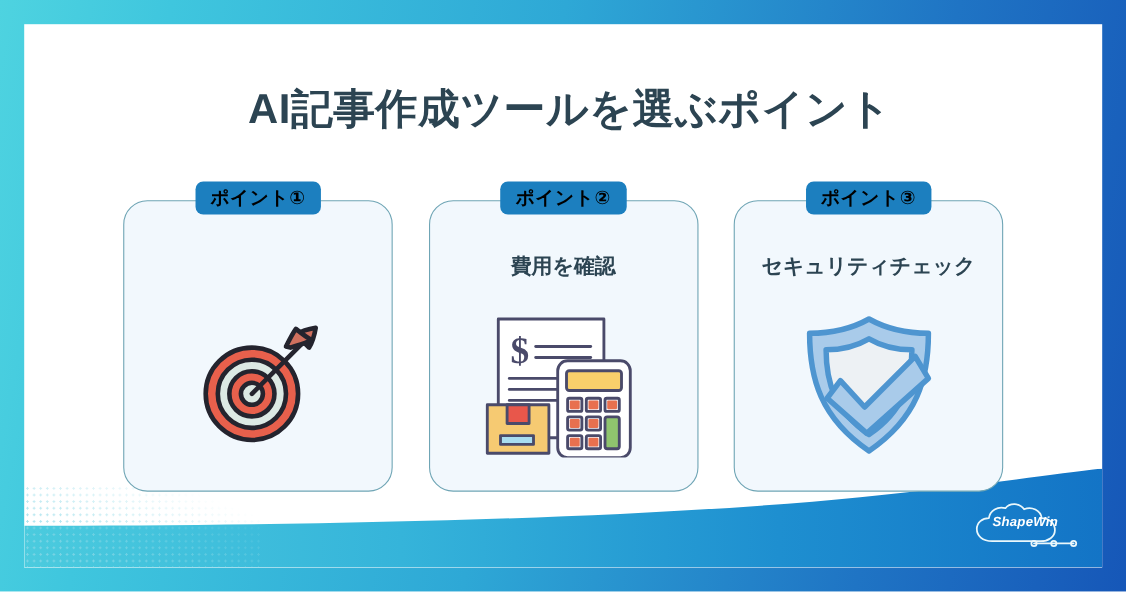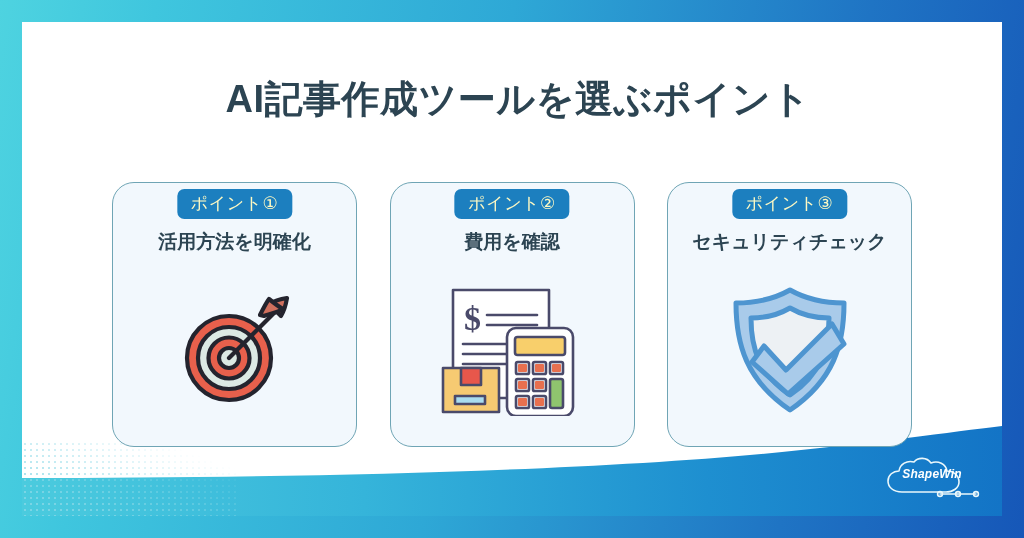--- a/index.html
+++ b/index.html
@@ -91,29 +91,28 @@
     border-radius: 22px;
     background: #F2F8FD;
     box-sizing: border-box;
   }
   .badge {
     position: absolute;
     top: -18px;
     left: 50%;
     transform: translateX(-50%);
     background: #1C7FBF;
-    color: #fef9c3;
+    color: #000000;
     font-size: 17px;
-    font-weight: 400;
+    font-weight: 700;
     letter-spacing: .5px;
     padding: 6px 14px 7px;
     border-radius: 7px;
     white-space: nowrap;
     line-height: 1;
-    margin-top: 24px;
   }
   .card-title {
     position: absolute;
     top: 46px;
     left: 0;
     right: 0;
     text-align: center;
     font-size: 19px;
     font-weight: 700;
     color: #2C4452;
@@ -174,21 +173,20 @@
   </div>
 
   <div class="dot-grid"></div>
 
   <div class="title">AI記事作成ツールを選ぶポイント</div>
 
   <div class="cards">
 
     <div class="card">
       <div class="badge">ポイント①</div>
-      <div class="card-title">活用方法を明確化</div>
       <div class="card-icon">
         <svg width="128" height="128" viewBox="0 0 128 128" aria-hidden="true">
           <g stroke="#24242E" stroke-width="4.2" stroke-linecap="round" stroke-linejoin="round">
             <circle cx="58" cy="72" r="42" fill="#E8604C"></circle>
             <circle cx="58" cy="72" r="31" fill="#DCE9E4"></circle>
             <circle cx="58" cy="72" r="20.5" fill="#E8604C"></circle>
             <circle cx="58" cy="72" r="10" fill="#DCE9E4"></circle>
             <path d="M58 72 L104 26" fill="none"></path>
             <path d="M98 18 C103 15 110 13 116 12 C115 18 113 25 110 30 Z" fill="#D0705E"></path>
             <path d="M89 29 C92 23 95 17 98 13 C103 17 108 21 112 23 C107 26 99 28 93 30 Z" fill="#D0705E"></path>

